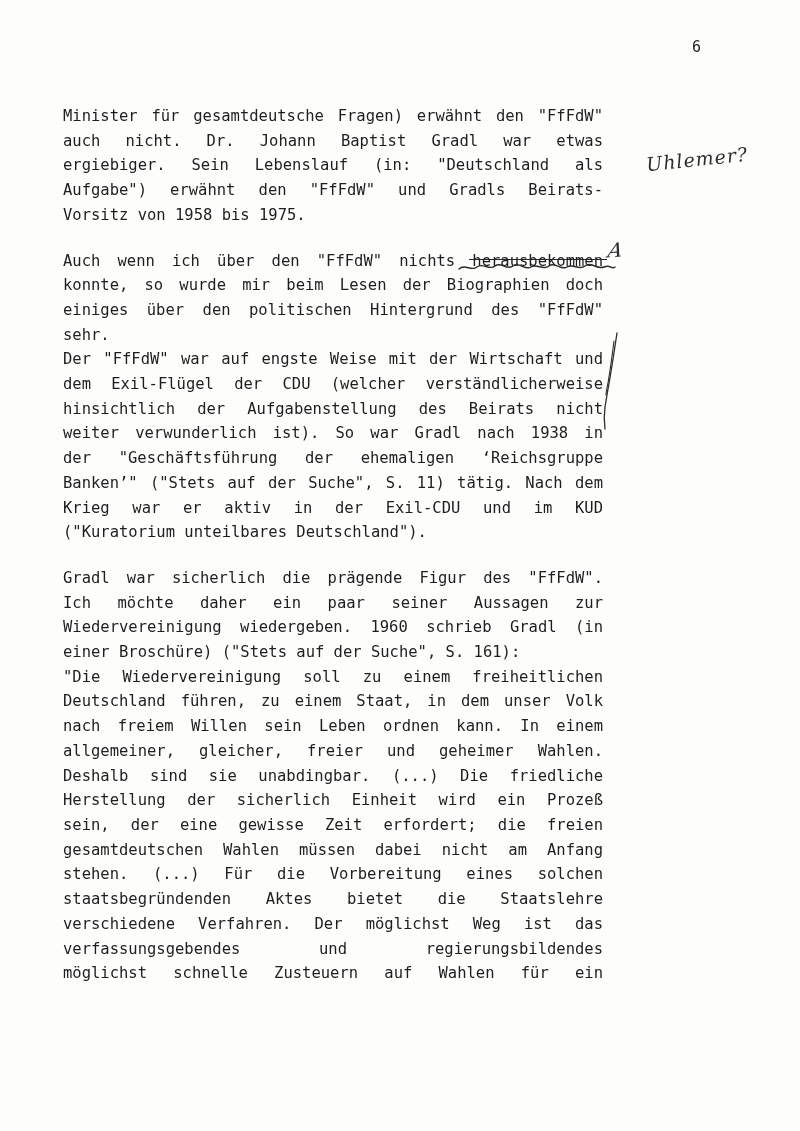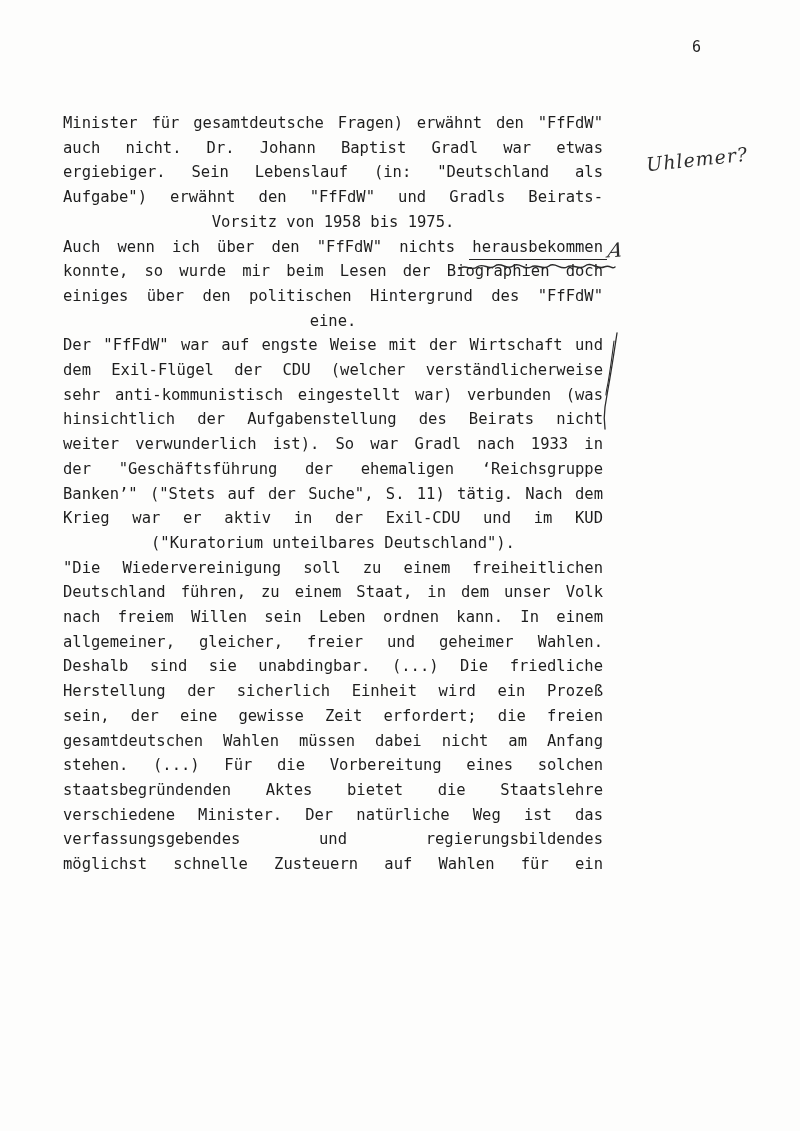--- a/index.html
+++ b/index.html
@@ -20,30 +20,30 @@
     position: absolute;
     left: 692px;
     top: 38px;
     font-size: 15px;
     letter-spacing: 1px;
     color: #222;
   }
   .text-block {
     position: absolute;
     left: 63px;
-    top: 111px;
+    top: 104px;
     width: 540px;
     font-size: 15.5px;
     line-height: 24.7px;
   }
   .block { margin: 0; }
-  .block.gap { }
+  .block.gap { margin-top: 21px; }
   .line {
     white-space: normal;
-    text-align: center;
+    text-align: left;
     min-height: 24.7px;
   }
   .line.just {
     text-align: justify;
     text-align-last: justify;
   }
   
   .hand-note {
     position: absolute;
     left: 646px;
@@ -98,45 +98,50 @@
         <div class="line just">Minister für gesamtdeutsche Fragen) erwähnt den "FfFdW"</div>
         <div class="line just">auch nicht. Dr. Johann Baptist Gradl war etwas</div>
         <div class="line just">ergiebiger. Sein Lebenslauf (in: "Deutschland als</div>
         <div class="line just">Aufgabe") erwähnt den "FfFdW" und Gradls Beirats-</div>
         <div class="line">Vorsitz von 1958 bis 1975.</div>
       </div>
       <div class="block gap">
         <div class="line just">Auch wenn ich über den "FfFdW" nichts herausbekommen</div>
         <div class="line just">konnte, so wurde mir beim Lesen der Biographien doch</div>
         <div class="line just">einiges über den politischen Hintergrund des "FfFdW"</div>
-        <div class="line">eine.</div>
+        <div class="line">sehr.</div>
       </div>
       <div class="block">
         <div class="line just">Der "FfFdW" war auf engste Weise mit der Wirtschaft und</div>
         <div class="line just">dem Exil-Flügel der CDU (welcher verständlicherweise</div>
-        <div class="line just">sehr anti-kommunistisch eingestellt war) verbunden (was</div>
         <div class="line just">hinsichtlich der Aufgabenstellung des Beirats nicht</div>
-        <div class="line just">weiter verwunderlich ist). So war Gradl nach 1933 in</div>
+        <div class="line just">weiter verwunderlich ist). So war Gradl nach 1938 in</div>
         <div class="line just">der "Geschäftsführung der ehemaligen ‘Reichsgruppe</div>
         <div class="line just">Banken’" ("Stets auf der Suche", S. 11) tätig. Nach dem</div>
         <div class="line just">Krieg war er aktiv in der Exil-CDU und im KUD</div>
         <div class="line">("Kuratorium unteilbares Deutschland").</div>
+      </div>
+      <div class="block gap">
+        <div class="line just">Gradl war sicherlich die prägende Figur des "FfFdW".</div>
+        <div class="line just">Ich möchte daher ein paar seiner Aussagen zur</div>
+        <div class="line just">Wiedervereinigung wiedergeben. 1960 schrieb Gradl (in</div>
+        <div class="line">einer Broschüre) ("Stets auf der Suche", S. 161):</div>
       </div>
       <div class="block">
         <div class="line just">"Die Wiedervereinigung soll zu einem freiheitlichen</div>
         <div class="line just">Deutschland führen, zu einem Staat, in dem unser Volk</div>
         <div class="line just">nach freiem Willen sein Leben ordnen kann. In einem</div>
         <div class="line just">allgemeiner, gleicher, freier und geheimer Wahlen.</div>
         <div class="line just">Deshalb sind sie unabdingbar. (...) Die friedliche</div>
         <div class="line just">Herstellung der sicherlich Einheit wird ein Prozeß</div>
         <div class="line just">sein, der eine gewisse Zeit erfordert; die freien</div>
         <div class="line just">gesamtdeutschen Wahlen müssen dabei nicht am Anfang</div>
         <div class="line just">stehen. (...) Für die Vorbereitung eines solchen</div>
         <div class="line just">staatsbegründenden Aktes bietet die Staatslehre</div>
-        <div class="line just">verschiedene Minister. Der natürliche Weg ist das</div>
+        <div class="line just">verschiedene Verfahren. Der möglichst Weg ist das</div>
         <div class="line just">verfassungsgebendes und regierungsbildendes</div>
         <div class="line just">möglichst schnelle Zusteuern auf Wahlen für ein</div>
       </div>
     </div>
 
   <div class="word-underline"></div>
 
   <svg class="wavy-svg" width="160" height="14" viewBox="0 0 160 14">
     <path d="M2,8 C8,2 14,11 20,6 S32,10 38,5 S50,10 56,5 S68,10 74,6 S86,10 92,5 S104,10 110,6 S122,10 128,5 S140,9 147,6 S154,9 158,6" fill="none" stroke="#2c2c2c" stroke-width="1.4" stroke-linecap="round"></path>
   </svg>

